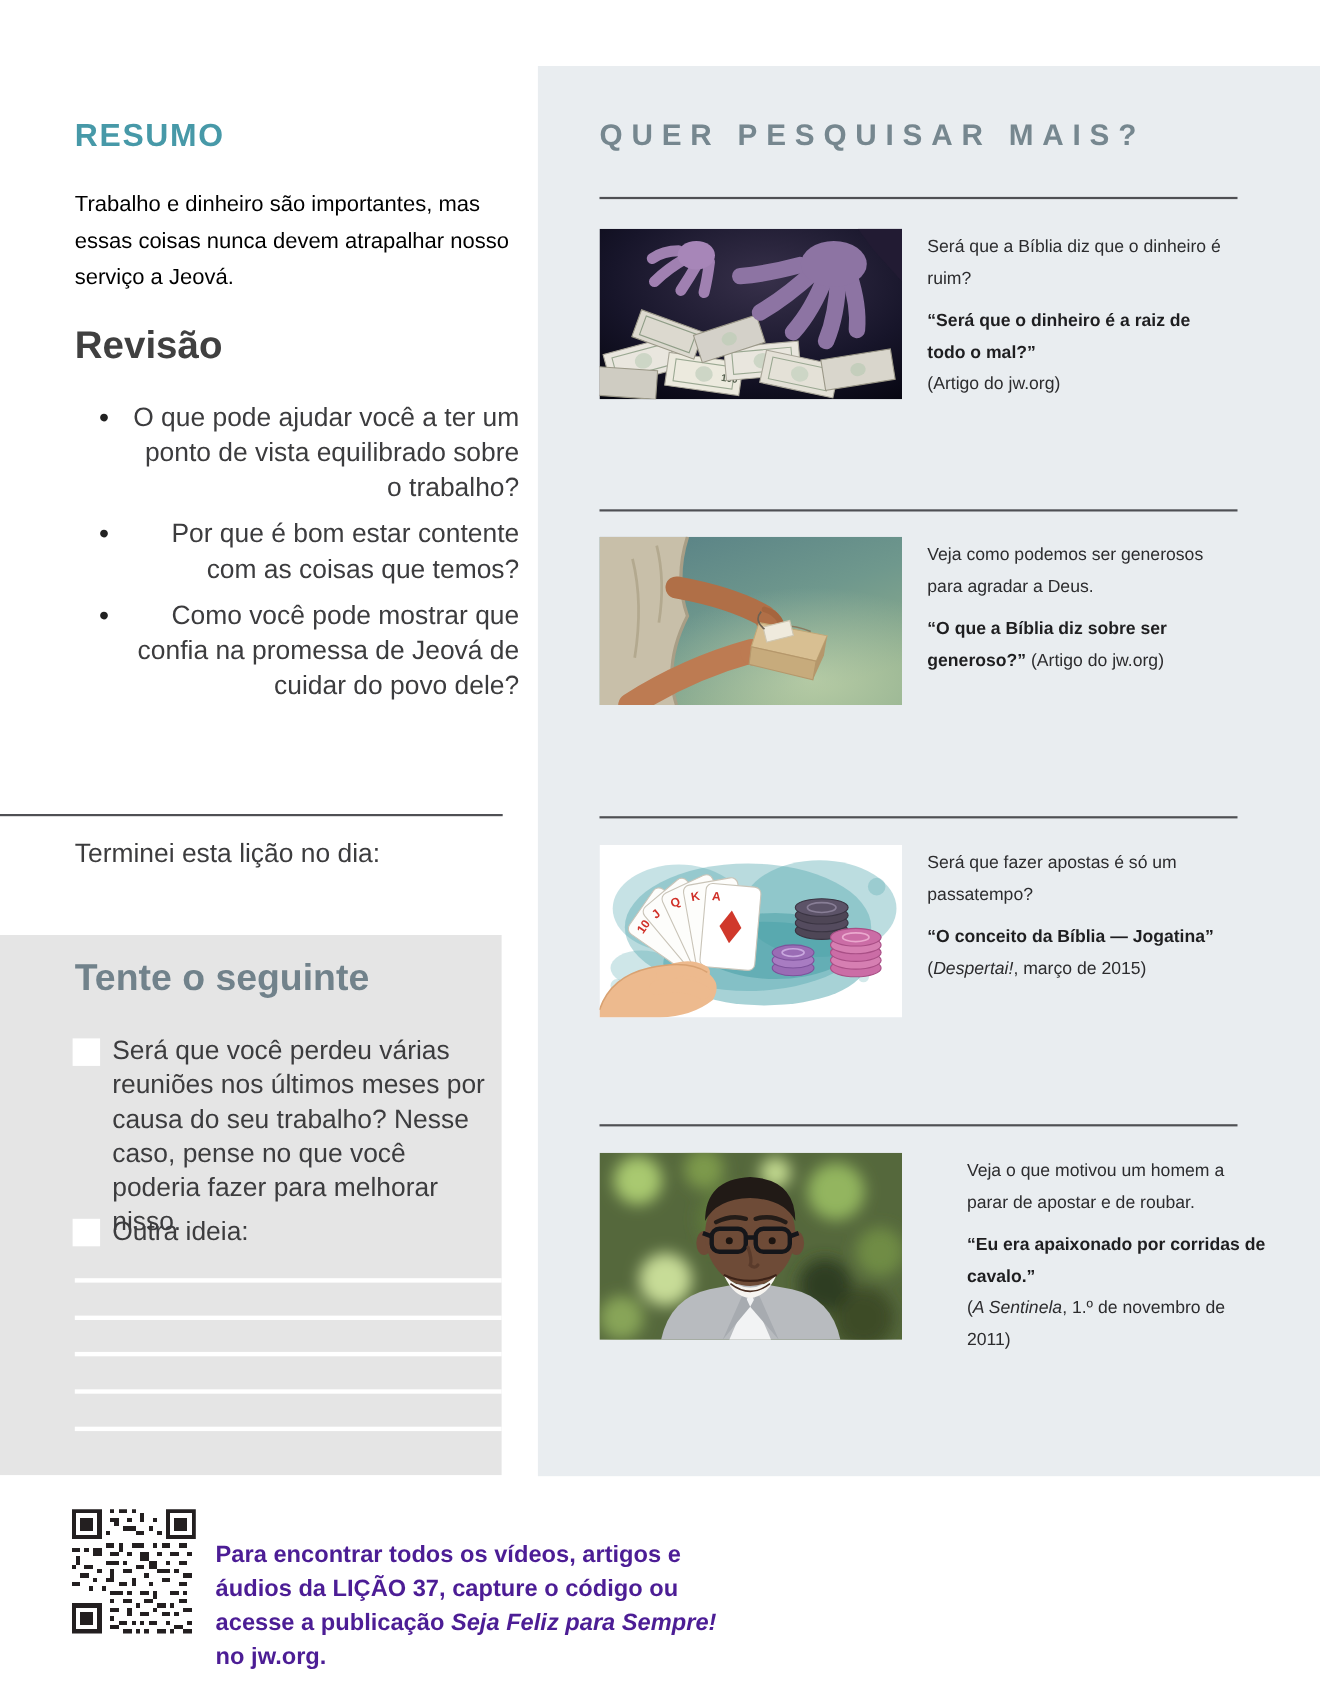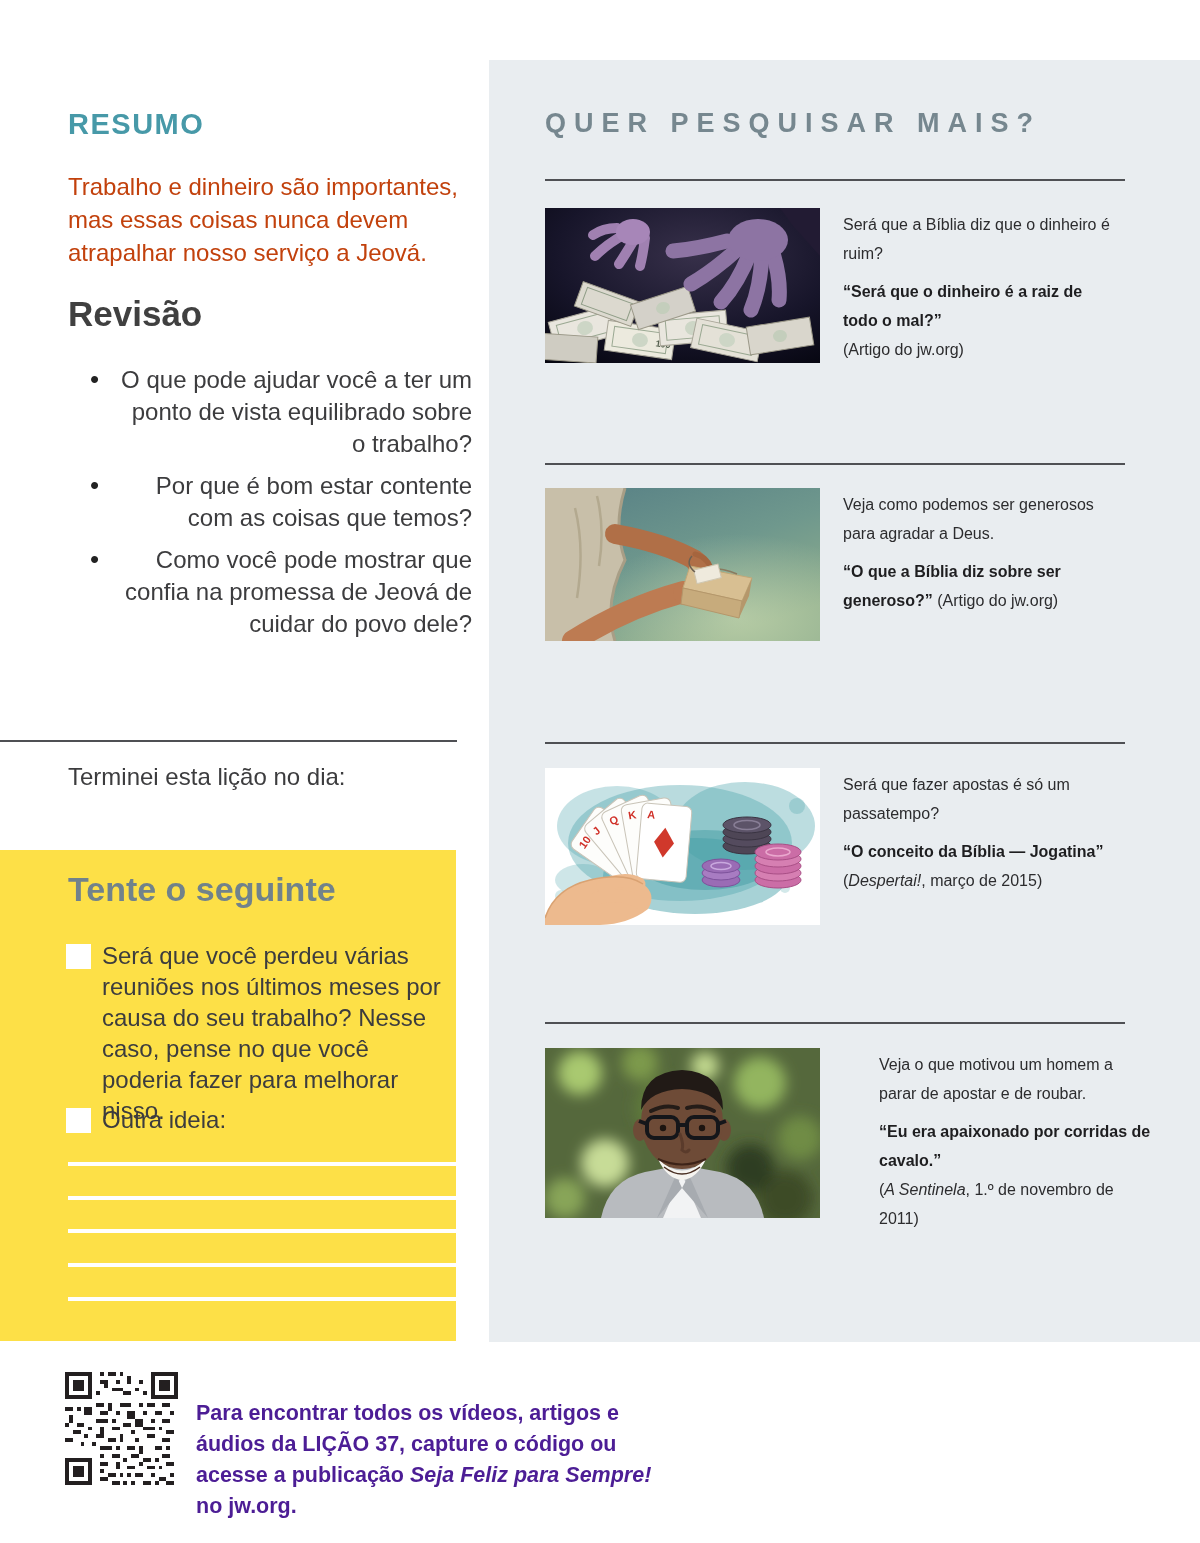--- a/index.html
+++ b/index.html
@@ -9,21 +9,21 @@
     font-family:"Liberation Sans", sans-serif; color:#3b3b3d;
   }
 
   
   .resumo-title {
     position:absolute; left:68px; top:108px;
     font-size:29px; font-weight:700; letter-spacing:1.5px; color:#4799a8;
   }
   .resumo-text {
     position:absolute; left:68px; top:170px; width:402px;
-    font-size:24px; line-height:33px; color:#c2410c;
+    font-size:20px; line-height:33px; color:#000000;
   }
   .revisao-title {
     position:absolute; left:68px; top:294px;
     font-size:35px; font-weight:600; color:#404040;
   }
   .revisao-list {
     position:absolute; left:68px; top:364px; width:404px; list-style:none;text-align:right;
   }
   .revisao-list li {
     position:relative; padding-left:49px; font-size:24px; line-height:32px;
@@ -34,21 +34,21 @@
   }
   .rule-left {
     position:absolute; left:0; top:740px; width:457px; height:2px; background:#4f5054;
   }
   .finished-label {
     position:absolute; left:68px; top:763px; font-size:24px; color:#3c3c3e;
   }
 
   
   .try-box {
-    position:absolute; left:0; top:850px; width:456px; height:491px; background:#fde047;
+    position:absolute; left:0; top:850px; width:456px; height:491px; background:#e5e5e5;
   }
   .try-title {
     position:absolute; left:68px; top:20px;
     font-size:34px; font-weight:600; color:#71828b;
   }
   .try-item { position:absolute; left:0; width:456px; }
   .try-item .checkbox {
     position:absolute; left:66px; top:4px; width:25px; height:25px; background:#ffffff;
   }
   .try-item .try-text {

